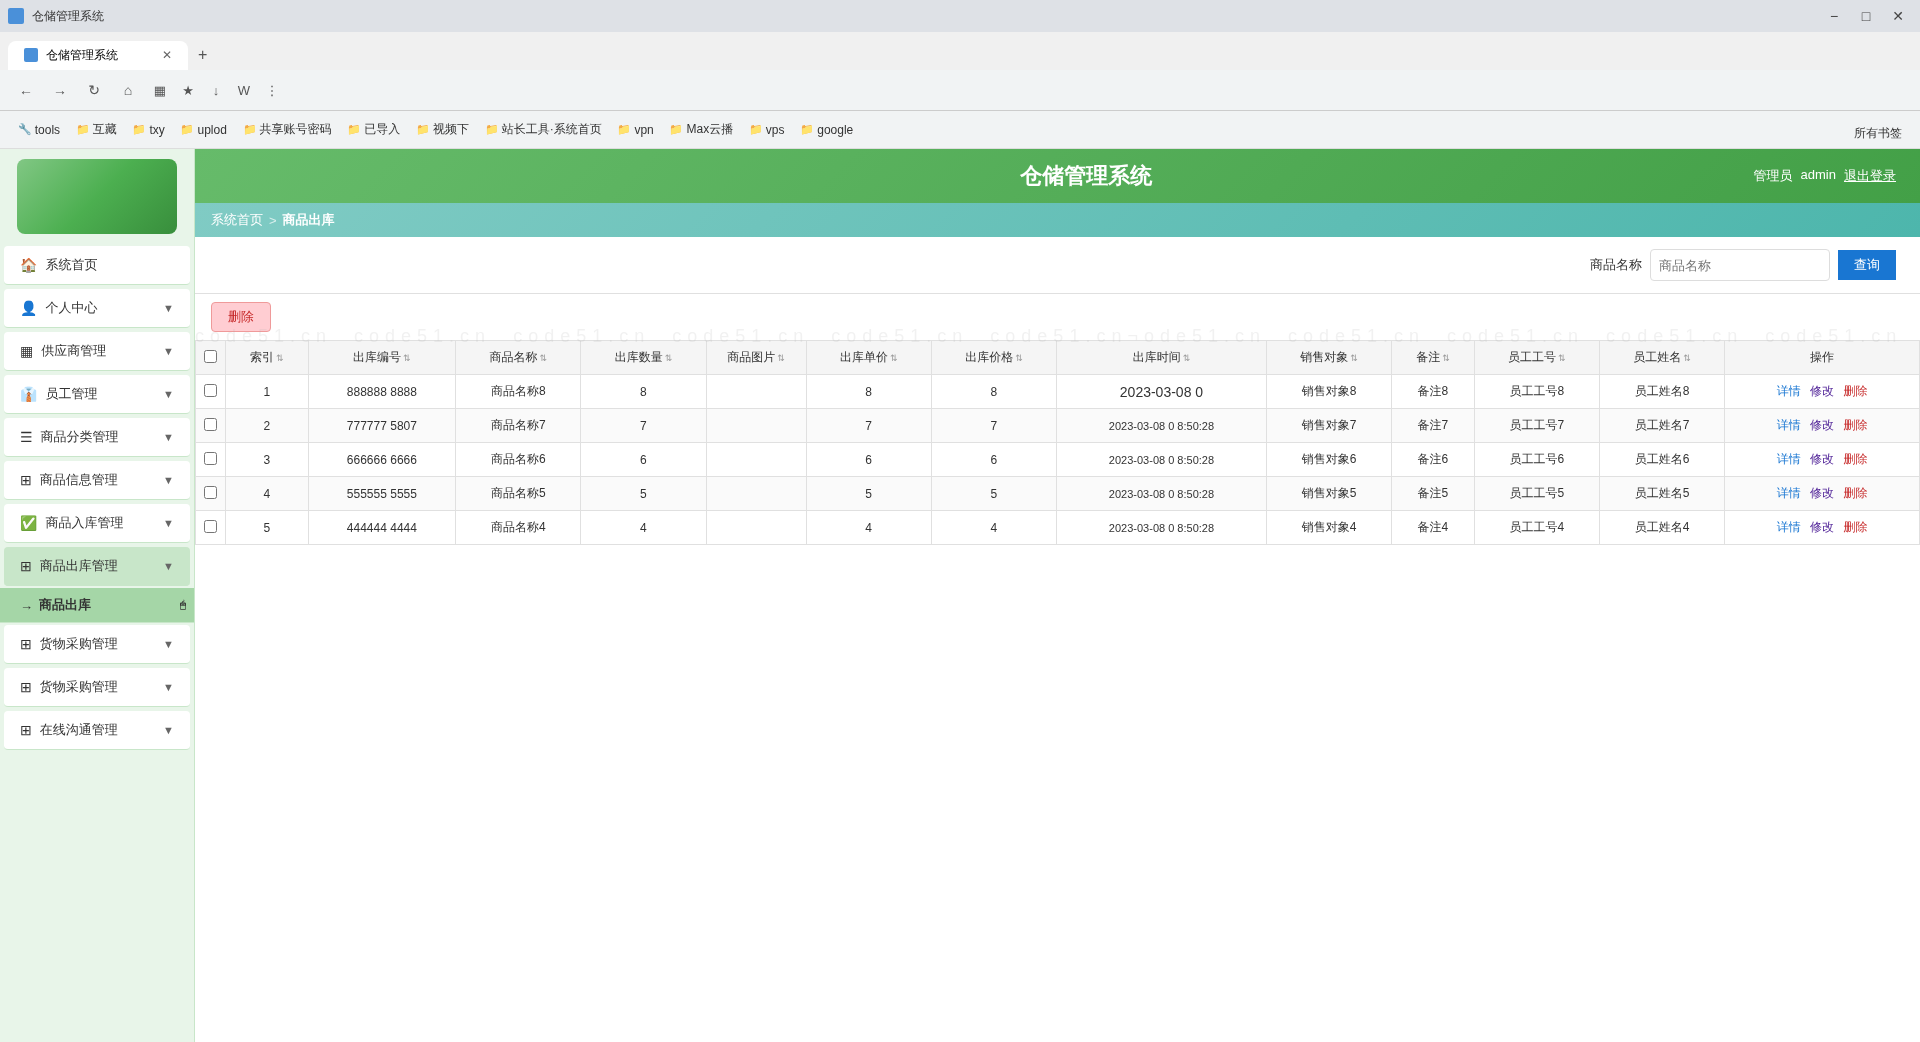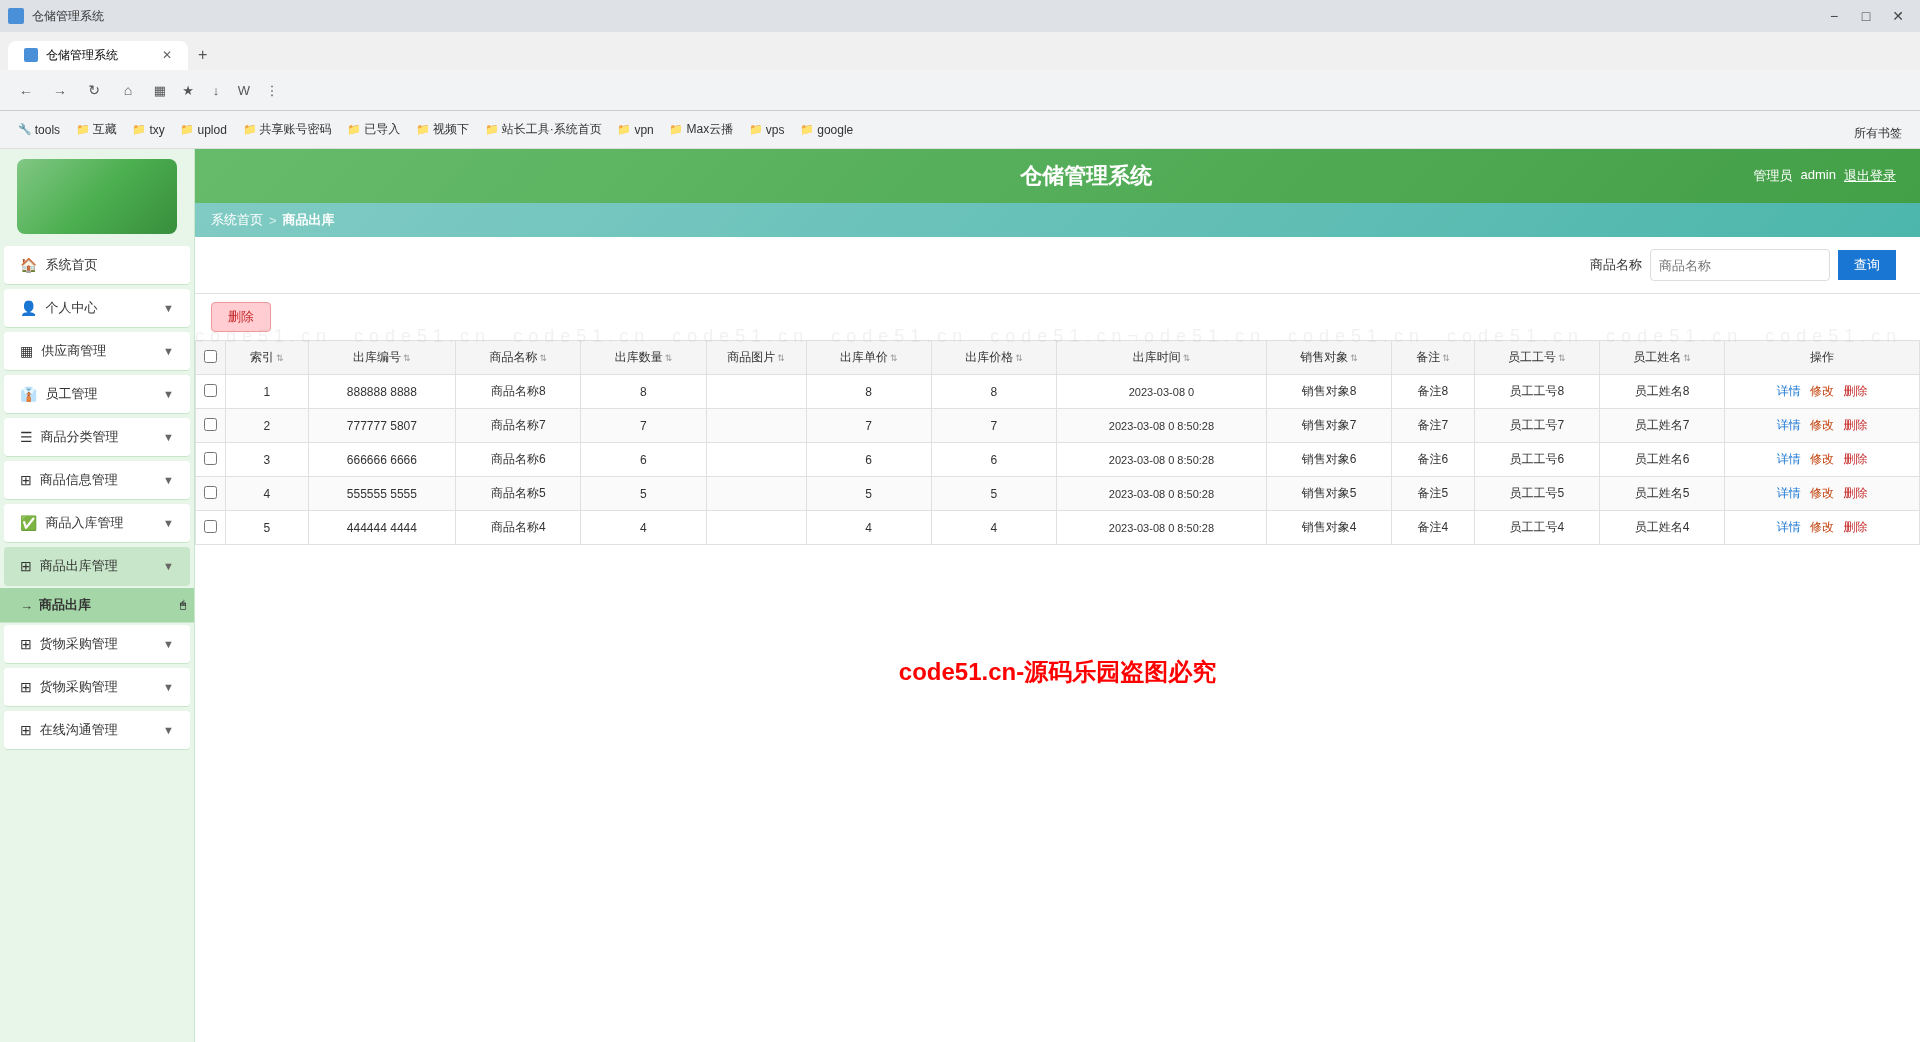--- a/index.html
+++ b/index.html
@@ -57,21 +57,21 @@
     .delete-btn { background: #ffcdd2; color: #c62828; border: 1px solid #ef9a9a; border-radius: 4px; padding: 5px 16px; font-size: 13px; cursor: pointer; }
 
     table { width: 100%; border-collapse: collapse; font-size: 12px; }
     thead tr { background: #f5f5f5; }
     th { padding: 8px 6px; text-align: center; border: 1px solid #e0e0e0; color: #333; font-weight: normal; white-space: nowrap; position: relative; }
     th .sort-icon { font-size: 9px; color: #999; margin-left: 2px; }
     td { padding: 8px 6px; text-align: center; border: 1px solid #e0e0e0; color: #333; }
     tr:nth-child(even) { background: #fafafa; }
 
     .action-link { color: #1976d2; cursor: pointer; text-decoration: none; margin: 0 3px; font-size: 12px; }
-    .action-link.edit { color: #c2410c; }
+    .action-link.edit { color: #4c1d95; }
     .action-link.delete { color: #c62828; }
 
     .checkbox-cell { width: 30px; }
     input[type="checkbox"] { cursor: pointer; }
 
     .code51-watermark {
       position: absolute;
       top: 0; left: 0; right: 0; bottom: 0;
       pointer-events: none;
       z-index: 5;
@@ -301,21 +301,20 @@
     <div class="search-bar">
       <span class="search-label">商品名称</span>
       <input class="search-input" type="text" placeholder="商品名称" style="">
       <button class="search-btn">查询</button>
     </div>
 
     <div class="table-area" style="position:relative;">
 
       <div class="code51-watermark"></div>
 
-      <div class="theft-warning">code51.cn-源码乐园盗图必究</div>
 
       <div class="table-toolbar">
         <button class="delete-btn">删除</button>
       </div>
 
       <table>
         <thead>
           <tr>
             <th class="checkbox-cell">
               <input type="checkbox" style="">
@@ -340,21 +339,21 @@
       <td class="checkbox-cell">
         <input type="checkbox" style="">
       </td>
       <td>1</td>
       <td>888888 8888</td>
       <td>商品名称8</td>
       <td>8</td>
       <td style="width:100px;"></td>
       <td>8</td>
       <td>8</td>
-      <td style="font-size:11px;">2023-03-08 0</td>
+      <td style="font-size:14px;">2023-03-08 0</td>
       <td>销售对象8</td>
       <td>备注8</td>
       <td>员工工号8</td>
       <td>员工姓名8</td>
       <td>
         <a class="action-link">详情</a>
         <a class="action-link edit">修改</a>
         <a class="action-link delete">删除</a>
       </td>
     </tr>

